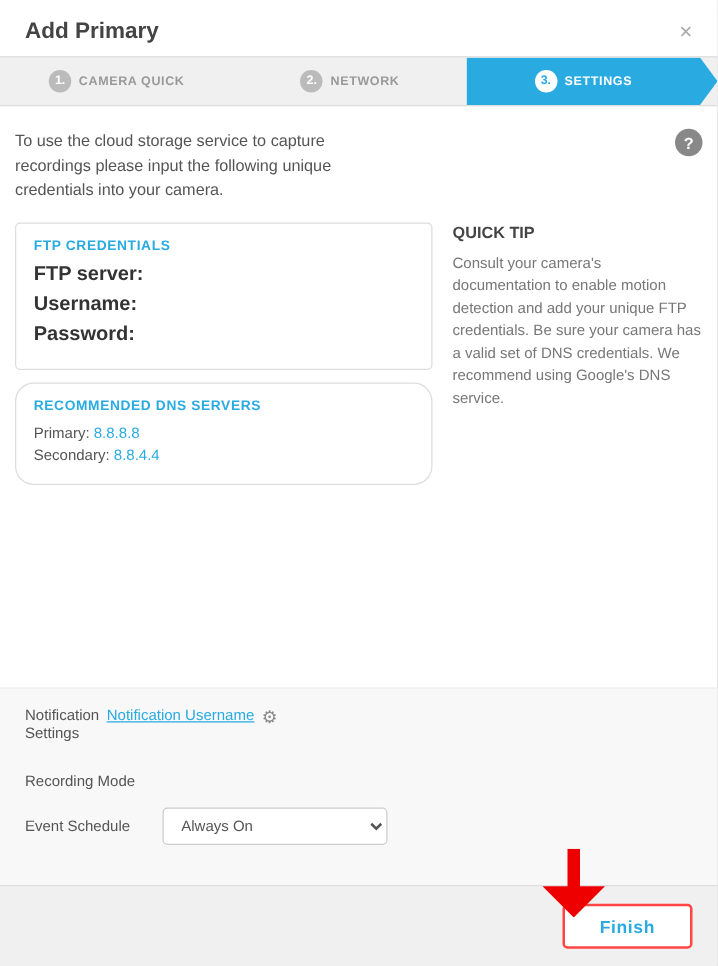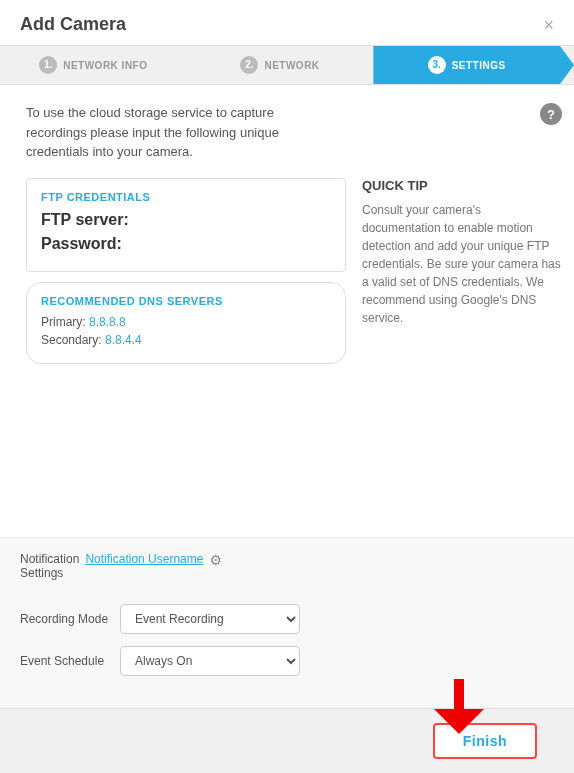--- a/index.html
+++ b/index.html
@@ -67,21 +67,20 @@
     }
     .step-label {
       font-weight: bold;
       letter-spacing: 0.5px;
       font-size: 10px;
     }
     
     .dialog-content {
       padding: 18px 12px;
       flex: 1;
-      margin-left: 14px;
     }
     .info-text {
       font-size: 13px;
       color: #555;
       line-height: 1.5;
       max-width: 260px;
     }
     .help-icon {
       float: right;
       width: 22px;
@@ -190,21 +189,21 @@
     }
     .gear-icon {
       font-size: 14px;
       color: #888;
       cursor: pointer;
     }
     .form-row {
       display: flex;
       align-items: center;
       margin-bottom: 12px;
-      gap: 0;
+      gap: 10px;
     }
     .form-label {
       width: 100px;
       font-size: 12px;
       color: #555;
       line-height: 1.4;
       flex-shrink: 0;
     }
     .form-select {
       flex: 1;
@@ -216,21 +215,21 @@
       color: #555;
       background: #fff;
       cursor: pointer;
       appearance: auto;
     }
     
     .dialog-footer {
       display: flex;
       justify-content: flex-end;
       align-items: center;
-      padding: 14px 37px;
+      padding: 14px 20px;
       background: #f0f0f0;
       border-top: 1px solid #ddd;
       position: relative;
     }
     .arrow-down {
       position: absolute;
       right: 90px;
       top: -30px;
     }
     .arrow-down svg {
@@ -266,28 +265,28 @@
       align-items: flex-start;
       justify-content: space-between;
     }
   </style>
 </head>
 <body>
 
 <div class="dialog">
 
   <div class="dialog-header">
-    <span class="dialog-title">Add Camera</span>
+    <span class="dialog-title">Add Primary</span>
     <button class="close-btn">×</button>
   </div>
 
   <div class="steps-bar">
     <div class="step">
       <span class="step-dot">1.</span>
-      <span class="step-label">NETWORK INFO</span>
+      <span class="step-label">CAMERA QUICK</span>
     </div>
     <div class="step">
       <span class="step-dot">2.</span>
       <span class="step-label">NETWORK</span>
     </div>
     <div class="step active">
       <span class="step-dot" style="background:#fff;color:#29abe2;">3.</span>
       <span class="step-label">SETTINGS</span>
     </div>
   </div>
@@ -298,20 +297,23 @@
       <div class="help-icon">?</div>
     </div>
 
     <div class="top-section">
       <div class="left-col">
 
         <div class="ftp-box">
           <div class="ftp-title">FTP CREDENTIALS</div>
           <div class="ftp-row">
             <span>FTP server:</span>
+          </div>
+          <div class="ftp-row">
+            <span>Username:</span>
           </div>
           <div class="ftp-row">
             <span>Password:</span>
           </div>
         </div>
 
         <div class="dns-box">
           <div class="dns-title">RECOMMENDED DNS SERVERS</div>
           <div class="dns-row">
             <span>Primary:</span>
@@ -333,25 +335,20 @@
 
   <div class="settings-area">
     <div class="settings-link-row">
       <span class="settings-label">Notification<br>Settings</span>
       <a class="settings-link">Notification Username</a>
       <span class="gear-icon">⚙</span>
     </div>
 
     <div class="form-row">
       <label class="form-label">Recording Mode</label>
-      <select class="form-select">
-        <option>Event Recording</option>
-        <option>Continuous</option>
-        <option>Off</option>
-      </select>
     </div>
 
     <div class="form-row">
       <label class="form-label">Event Schedule</label>
       <select class="form-select">
         <option>Always On</option>
         <option>Custom</option>
       </select>
     </div>
   </div>

